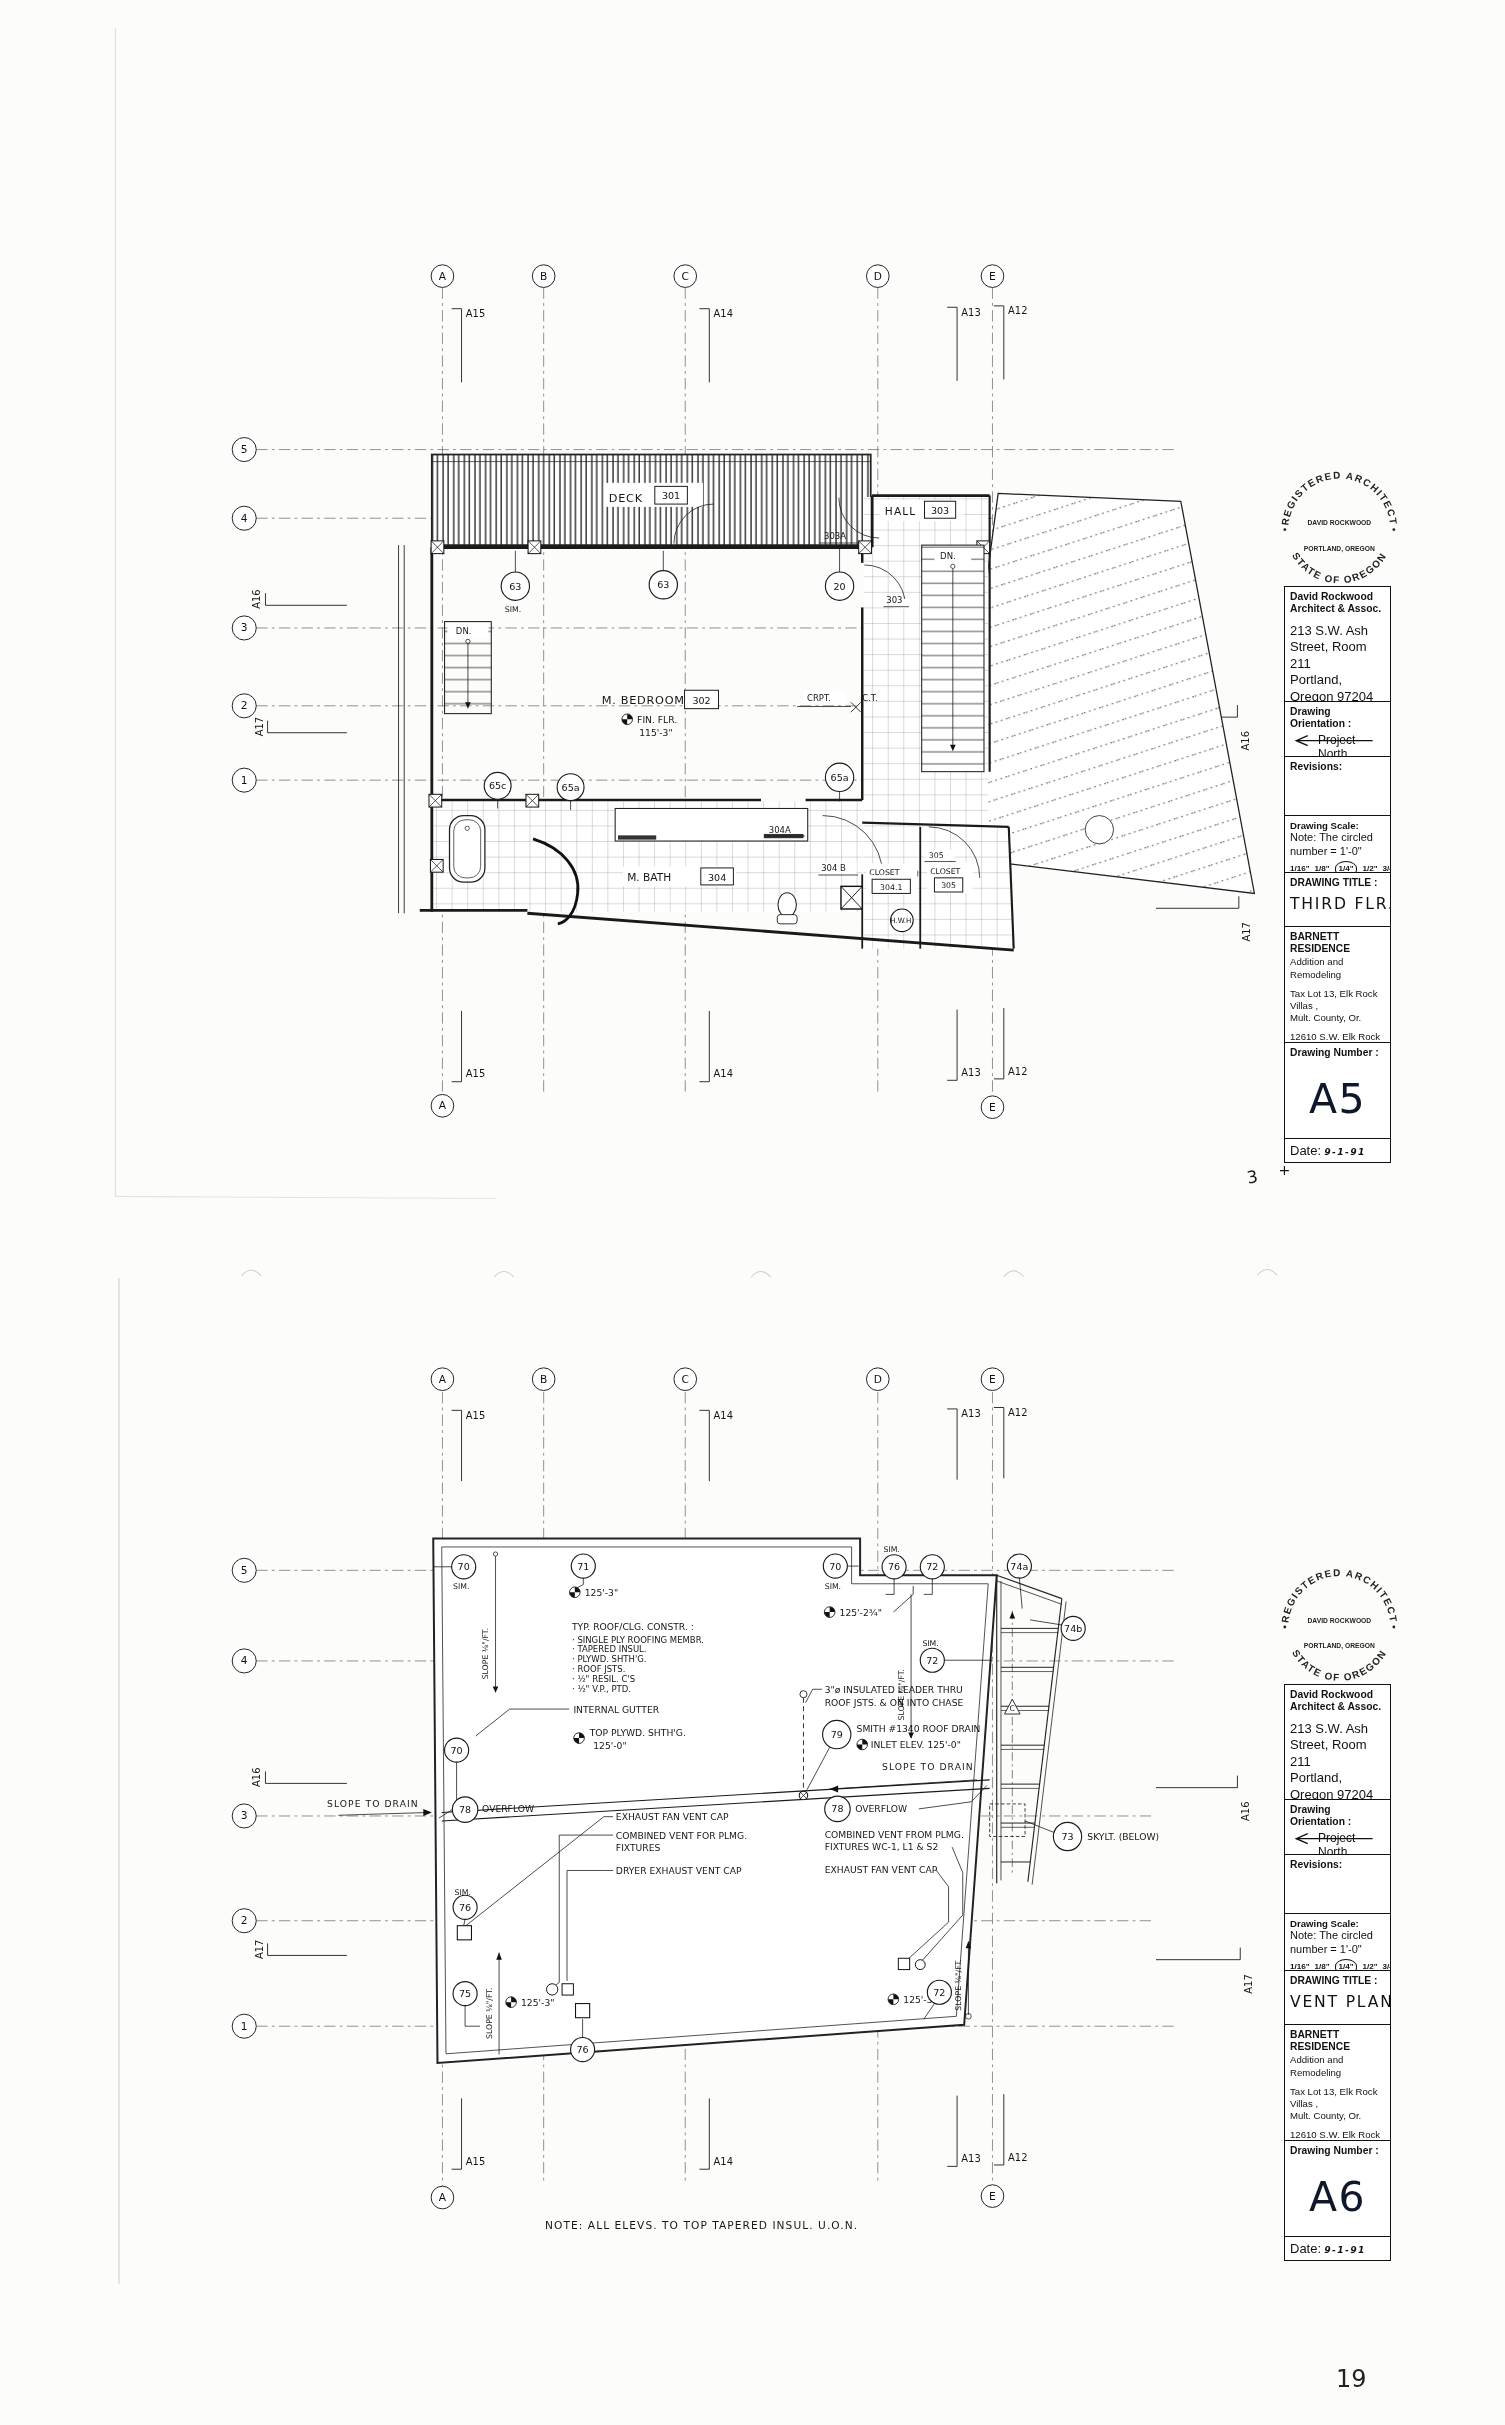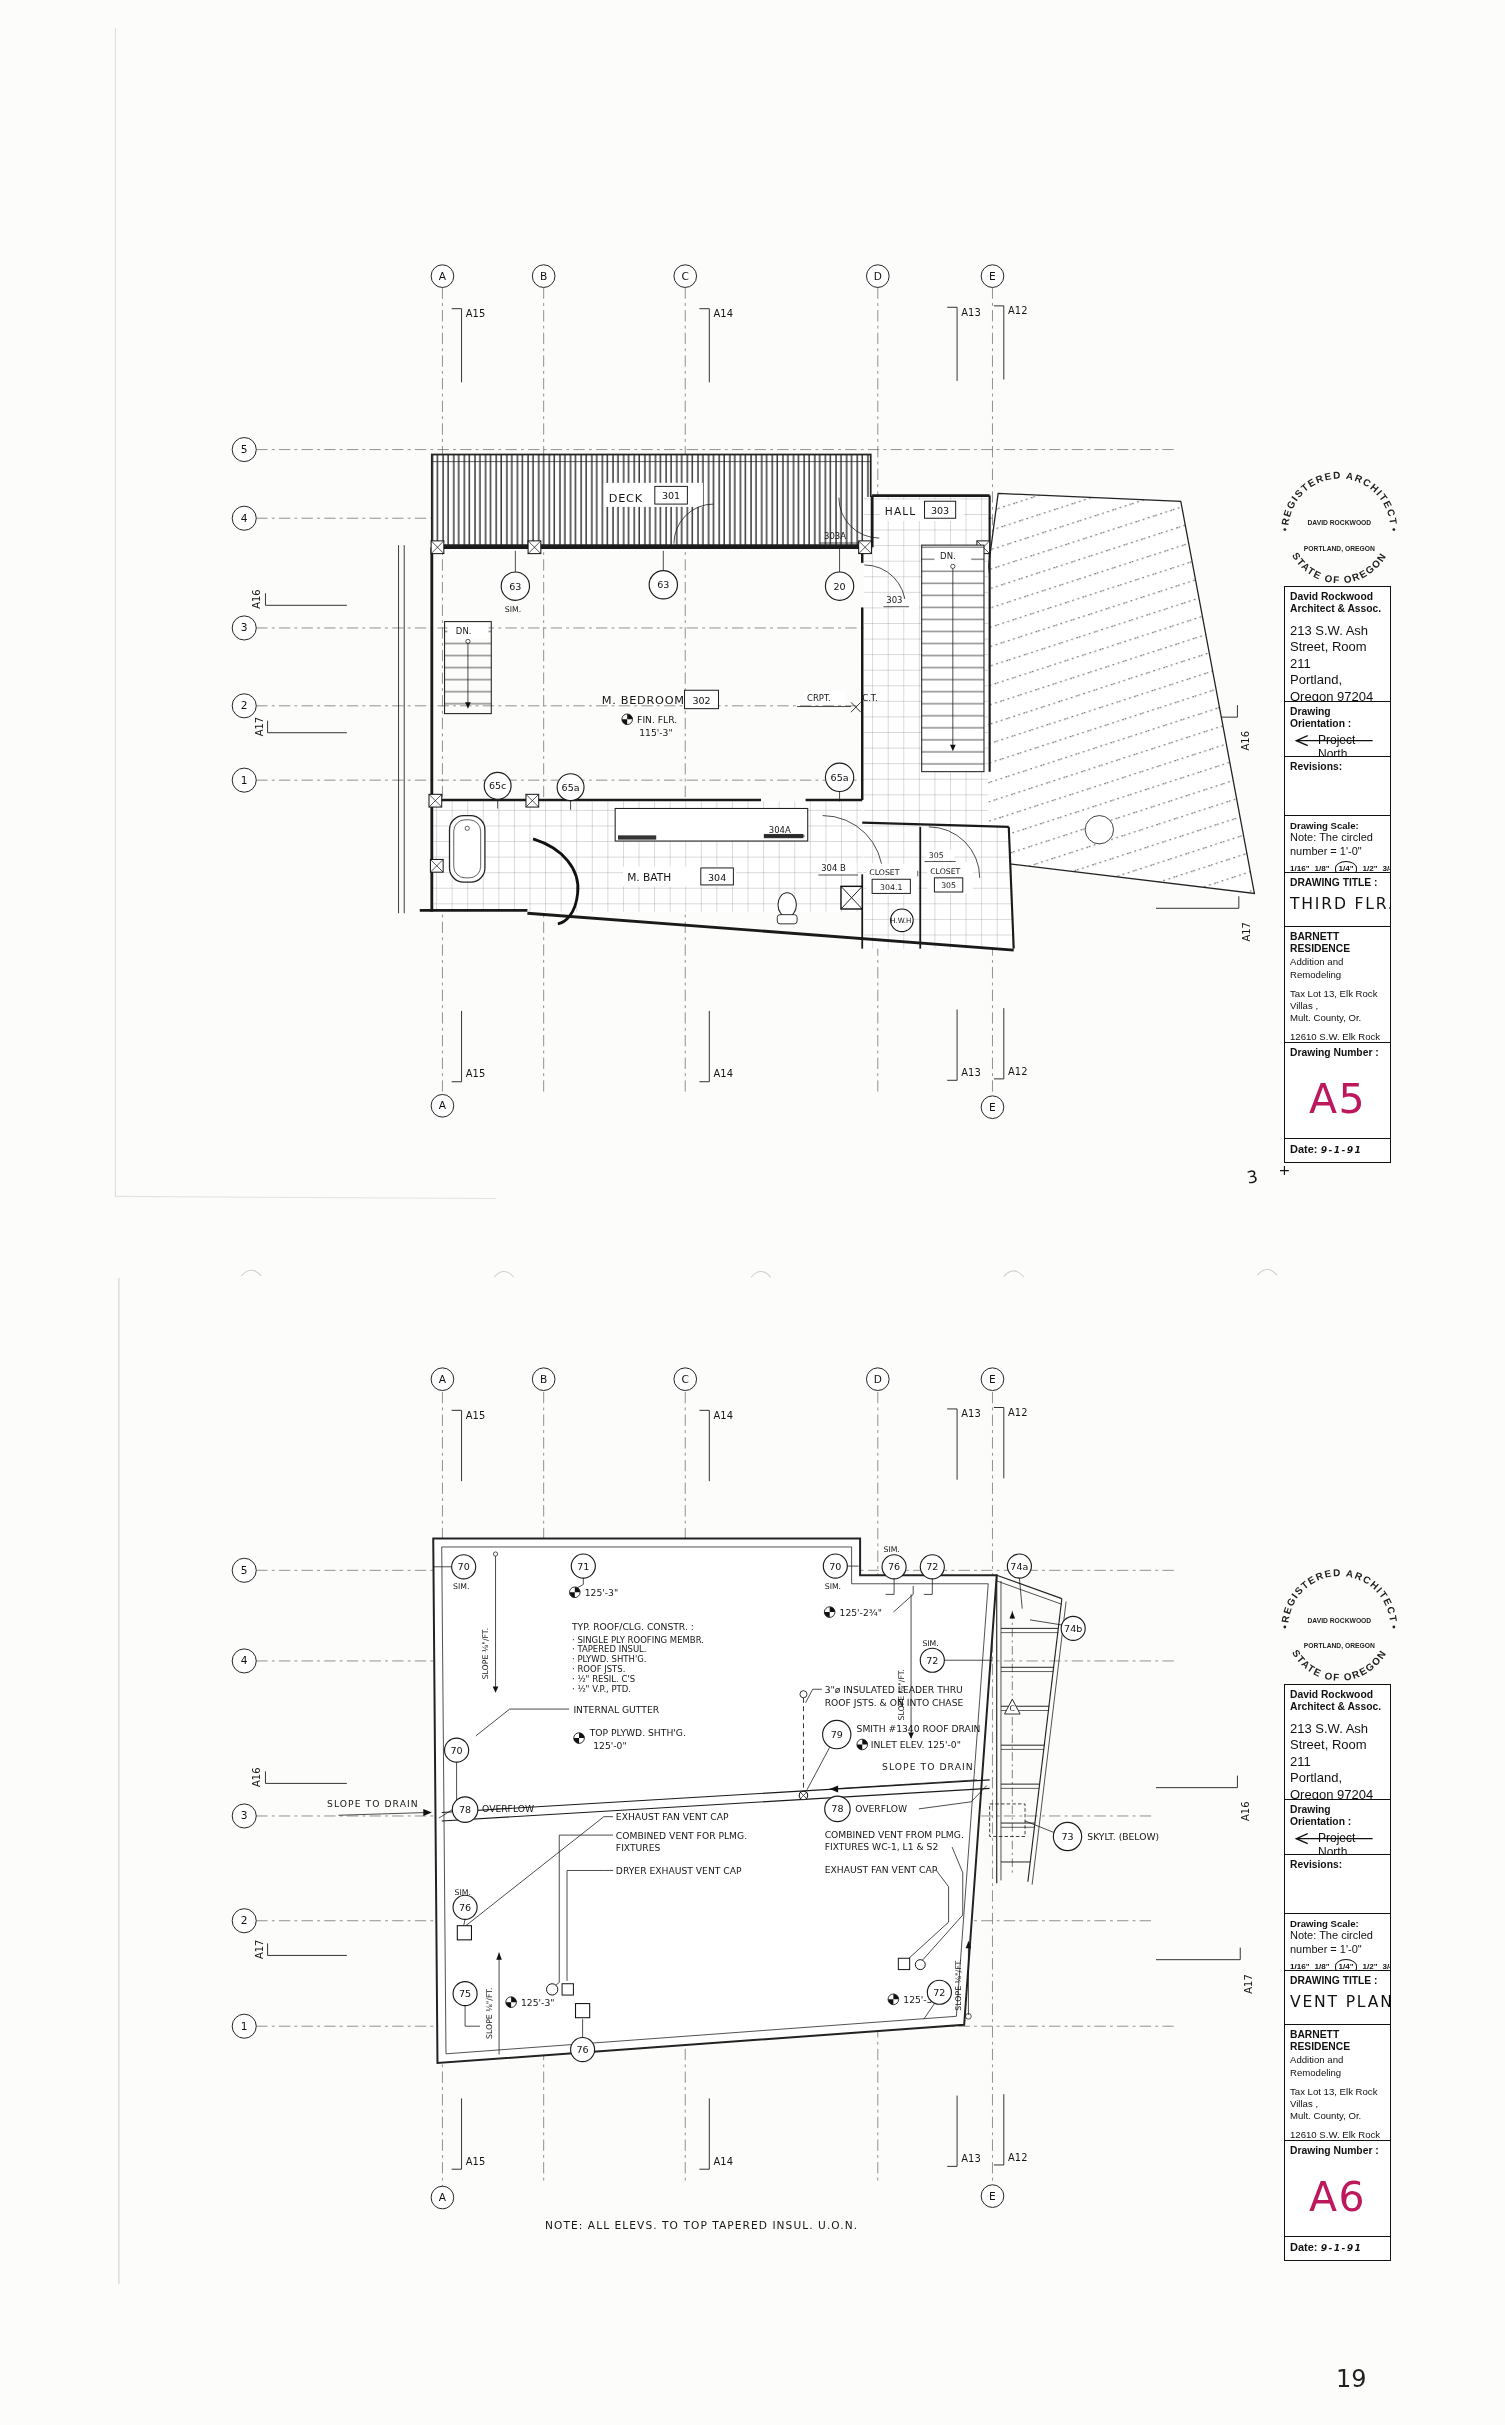--- a/index.html
+++ b/index.html
@@ -27,23 +27,23 @@
   .tb-sec:last-child{border-bottom:none}
   .h-firm{height:115px}.h-orient{height:55px}.h-rev{height:59px}.h-scale{height:57px}
   .h-title{height:54px}.h-proj{height:116px}.h-num{height:96px}.h-date{height:22.7px}
   .tb-b{font-weight:bold;font-size:10.3px;line-height:1.25}
   .tb-t{font-size:13px;line-height:1.28}
   .sp{margin-top:6.4px}
   .hand-title{font-family:"DejaVu Sans",sans-serif;font-size:15.6px;letter-spacing:1.8px;margin-top:5.7px;white-space:nowrap}
   .scale-note{font-size:11px;line-height:1.2}
   .scale-row{display:flex;align-items:center;gap:5px;font-size:8.1px;margin-top:3.5px;font-weight:bold}
   .circ{border:1.1px solid #111;border-radius:50%;padding:2.1px 2.8px;display:inline-block}
-  .big-num{font-family:"DejaVu Sans",sans-serif;font-size:41px;color:#be185d;text-align:center;
+  .big-num{font-family:"DejaVu Sans",sans-serif;font-size:41px;color:#0f172a;text-align:center;
            margin-top:15.6px;letter-spacing:1.4px;font-weight:400}
-  .date-row{font-size:11px;font-weight:bold}
+  .date-row{font-size:13px;font-weight:normal}
   .hand{font-family:"DejaVu Sans",sans-serif;font-weight:bold;font-style:italic;letter-spacing:1.4px;font-size:9.2px}
   .proj-line{font-size:9.6px;line-height:1.3}
   .orient-arrow{margin-top:4.2px}
   .orient-lbl{font-size:12px;margin-left:28px;margin-top:-2.8px}
   .pagenum{position:absolute;left:1336px;top:2365px;font-family:"DejaVu Sans",sans-serif;font-size:24px;color:#222}
 </style>
 </head>
 <body>
 
 <div class="page">

